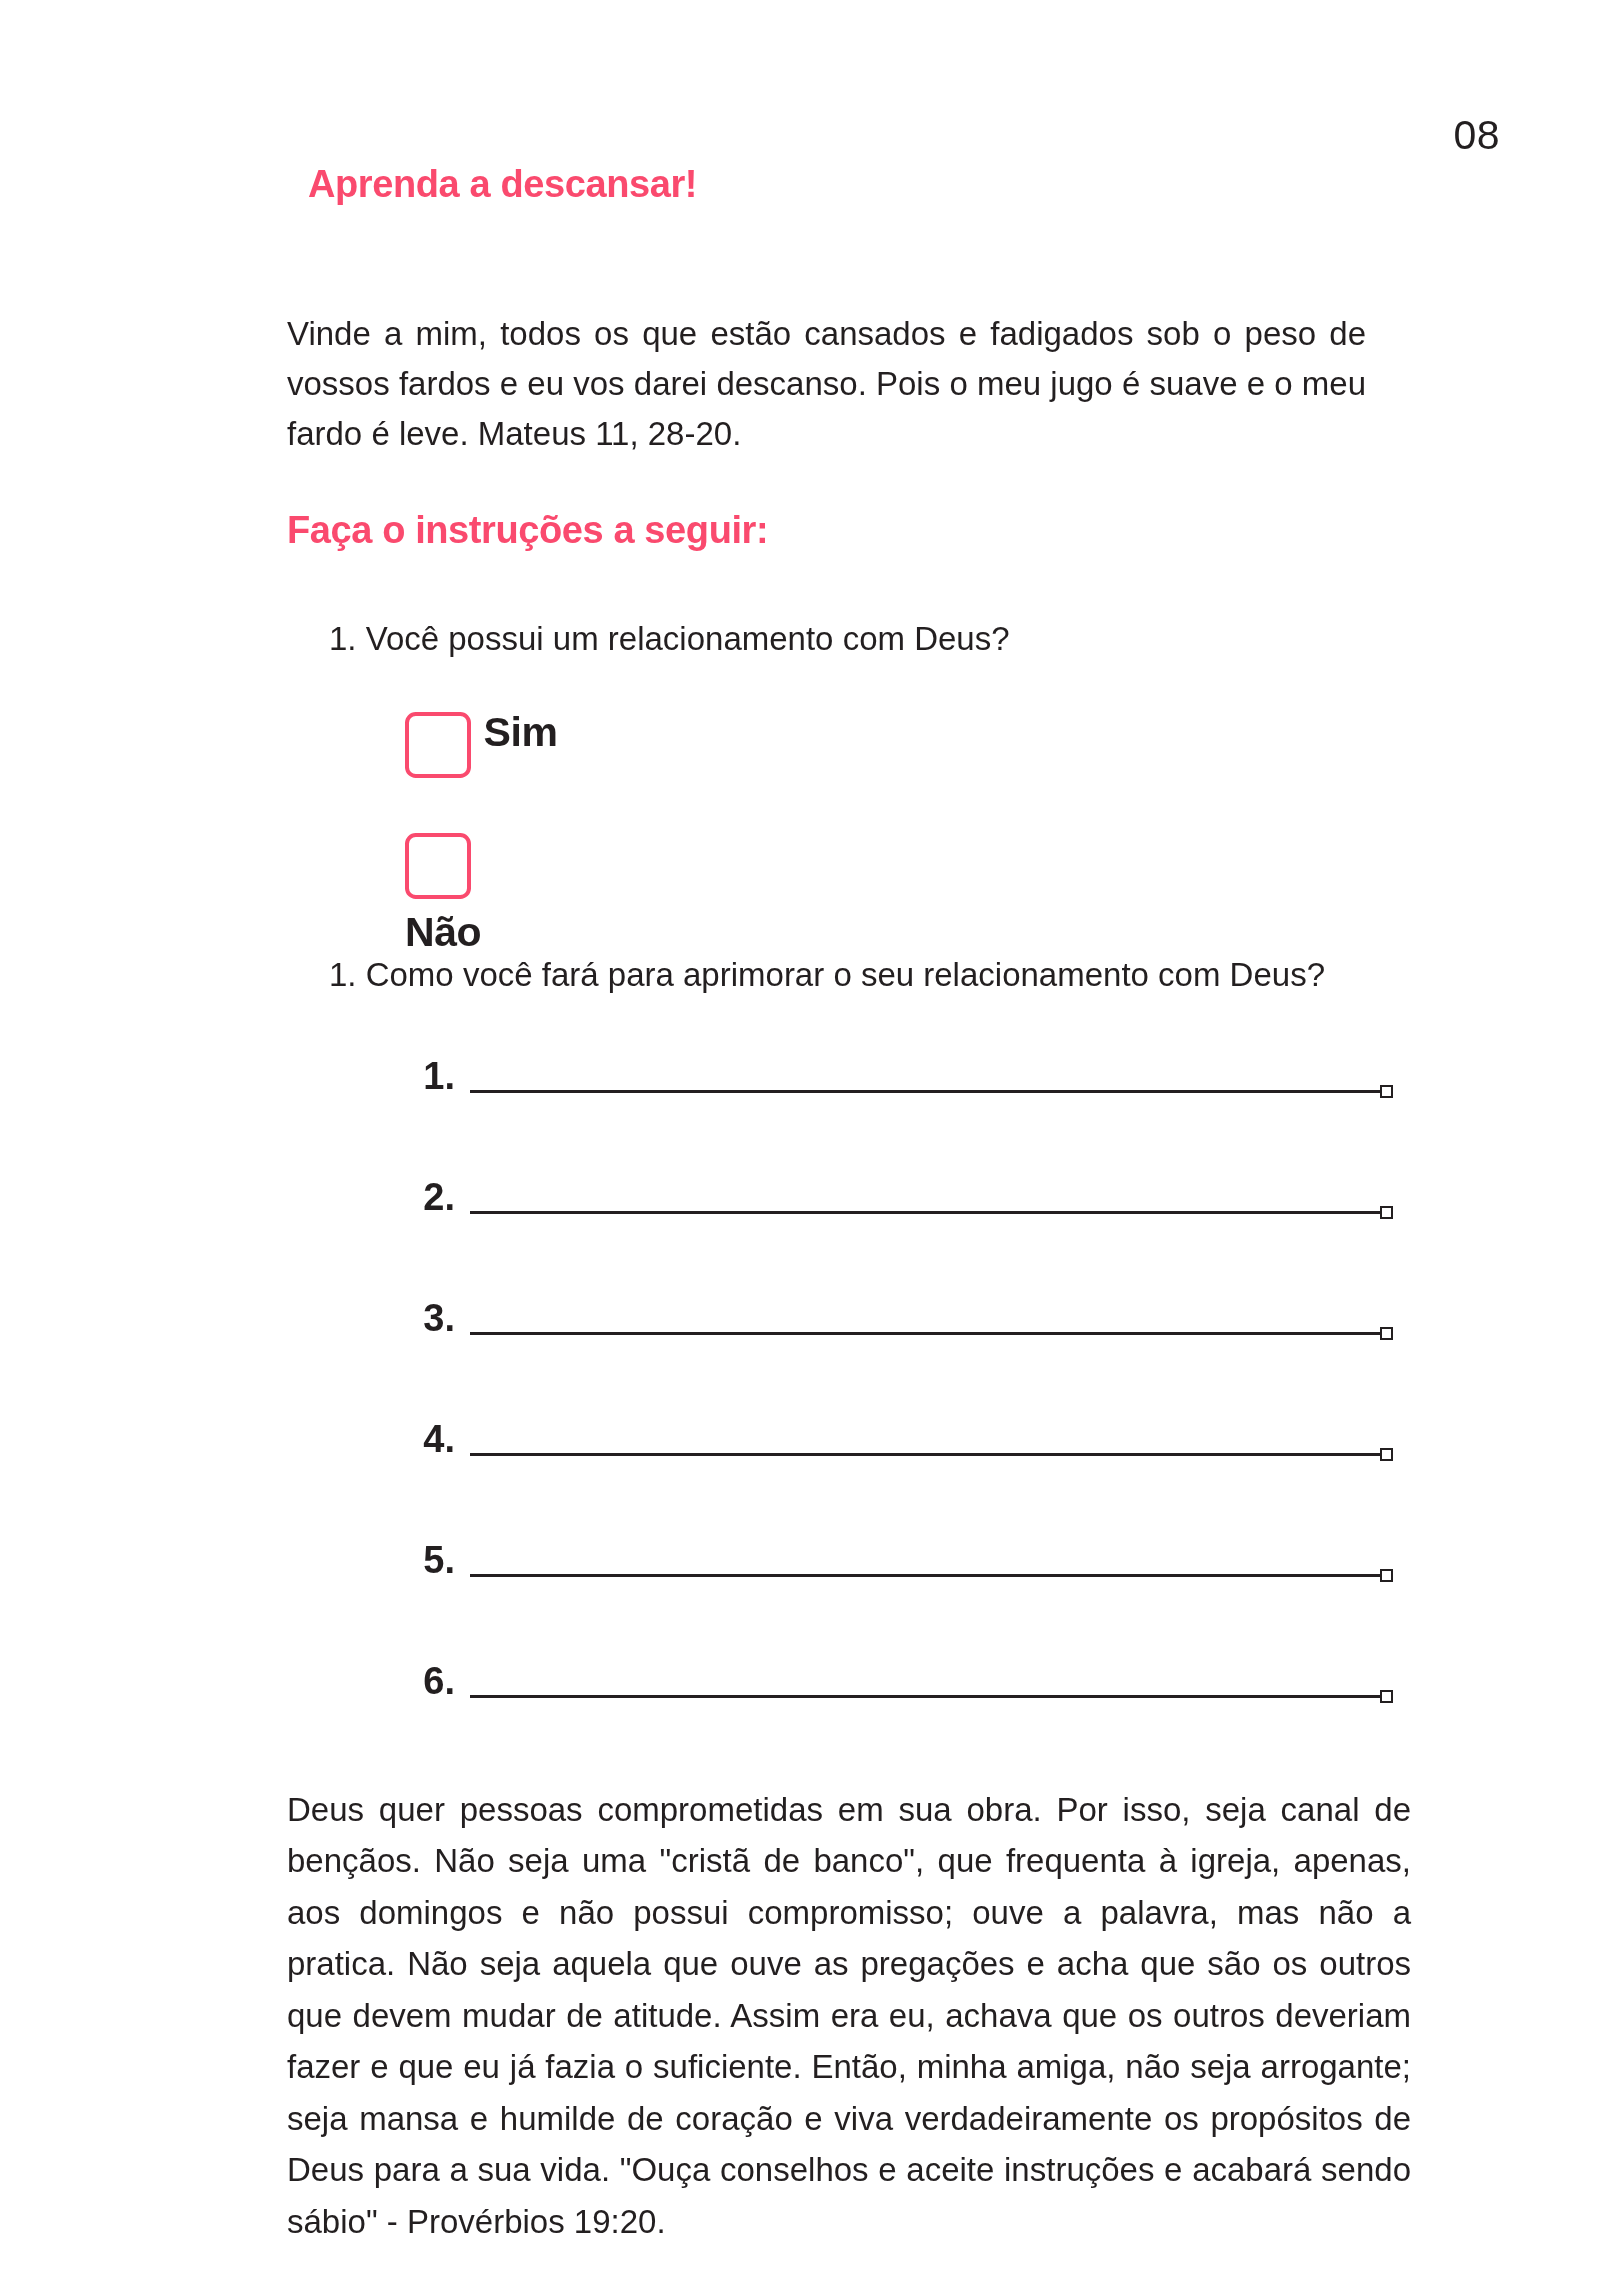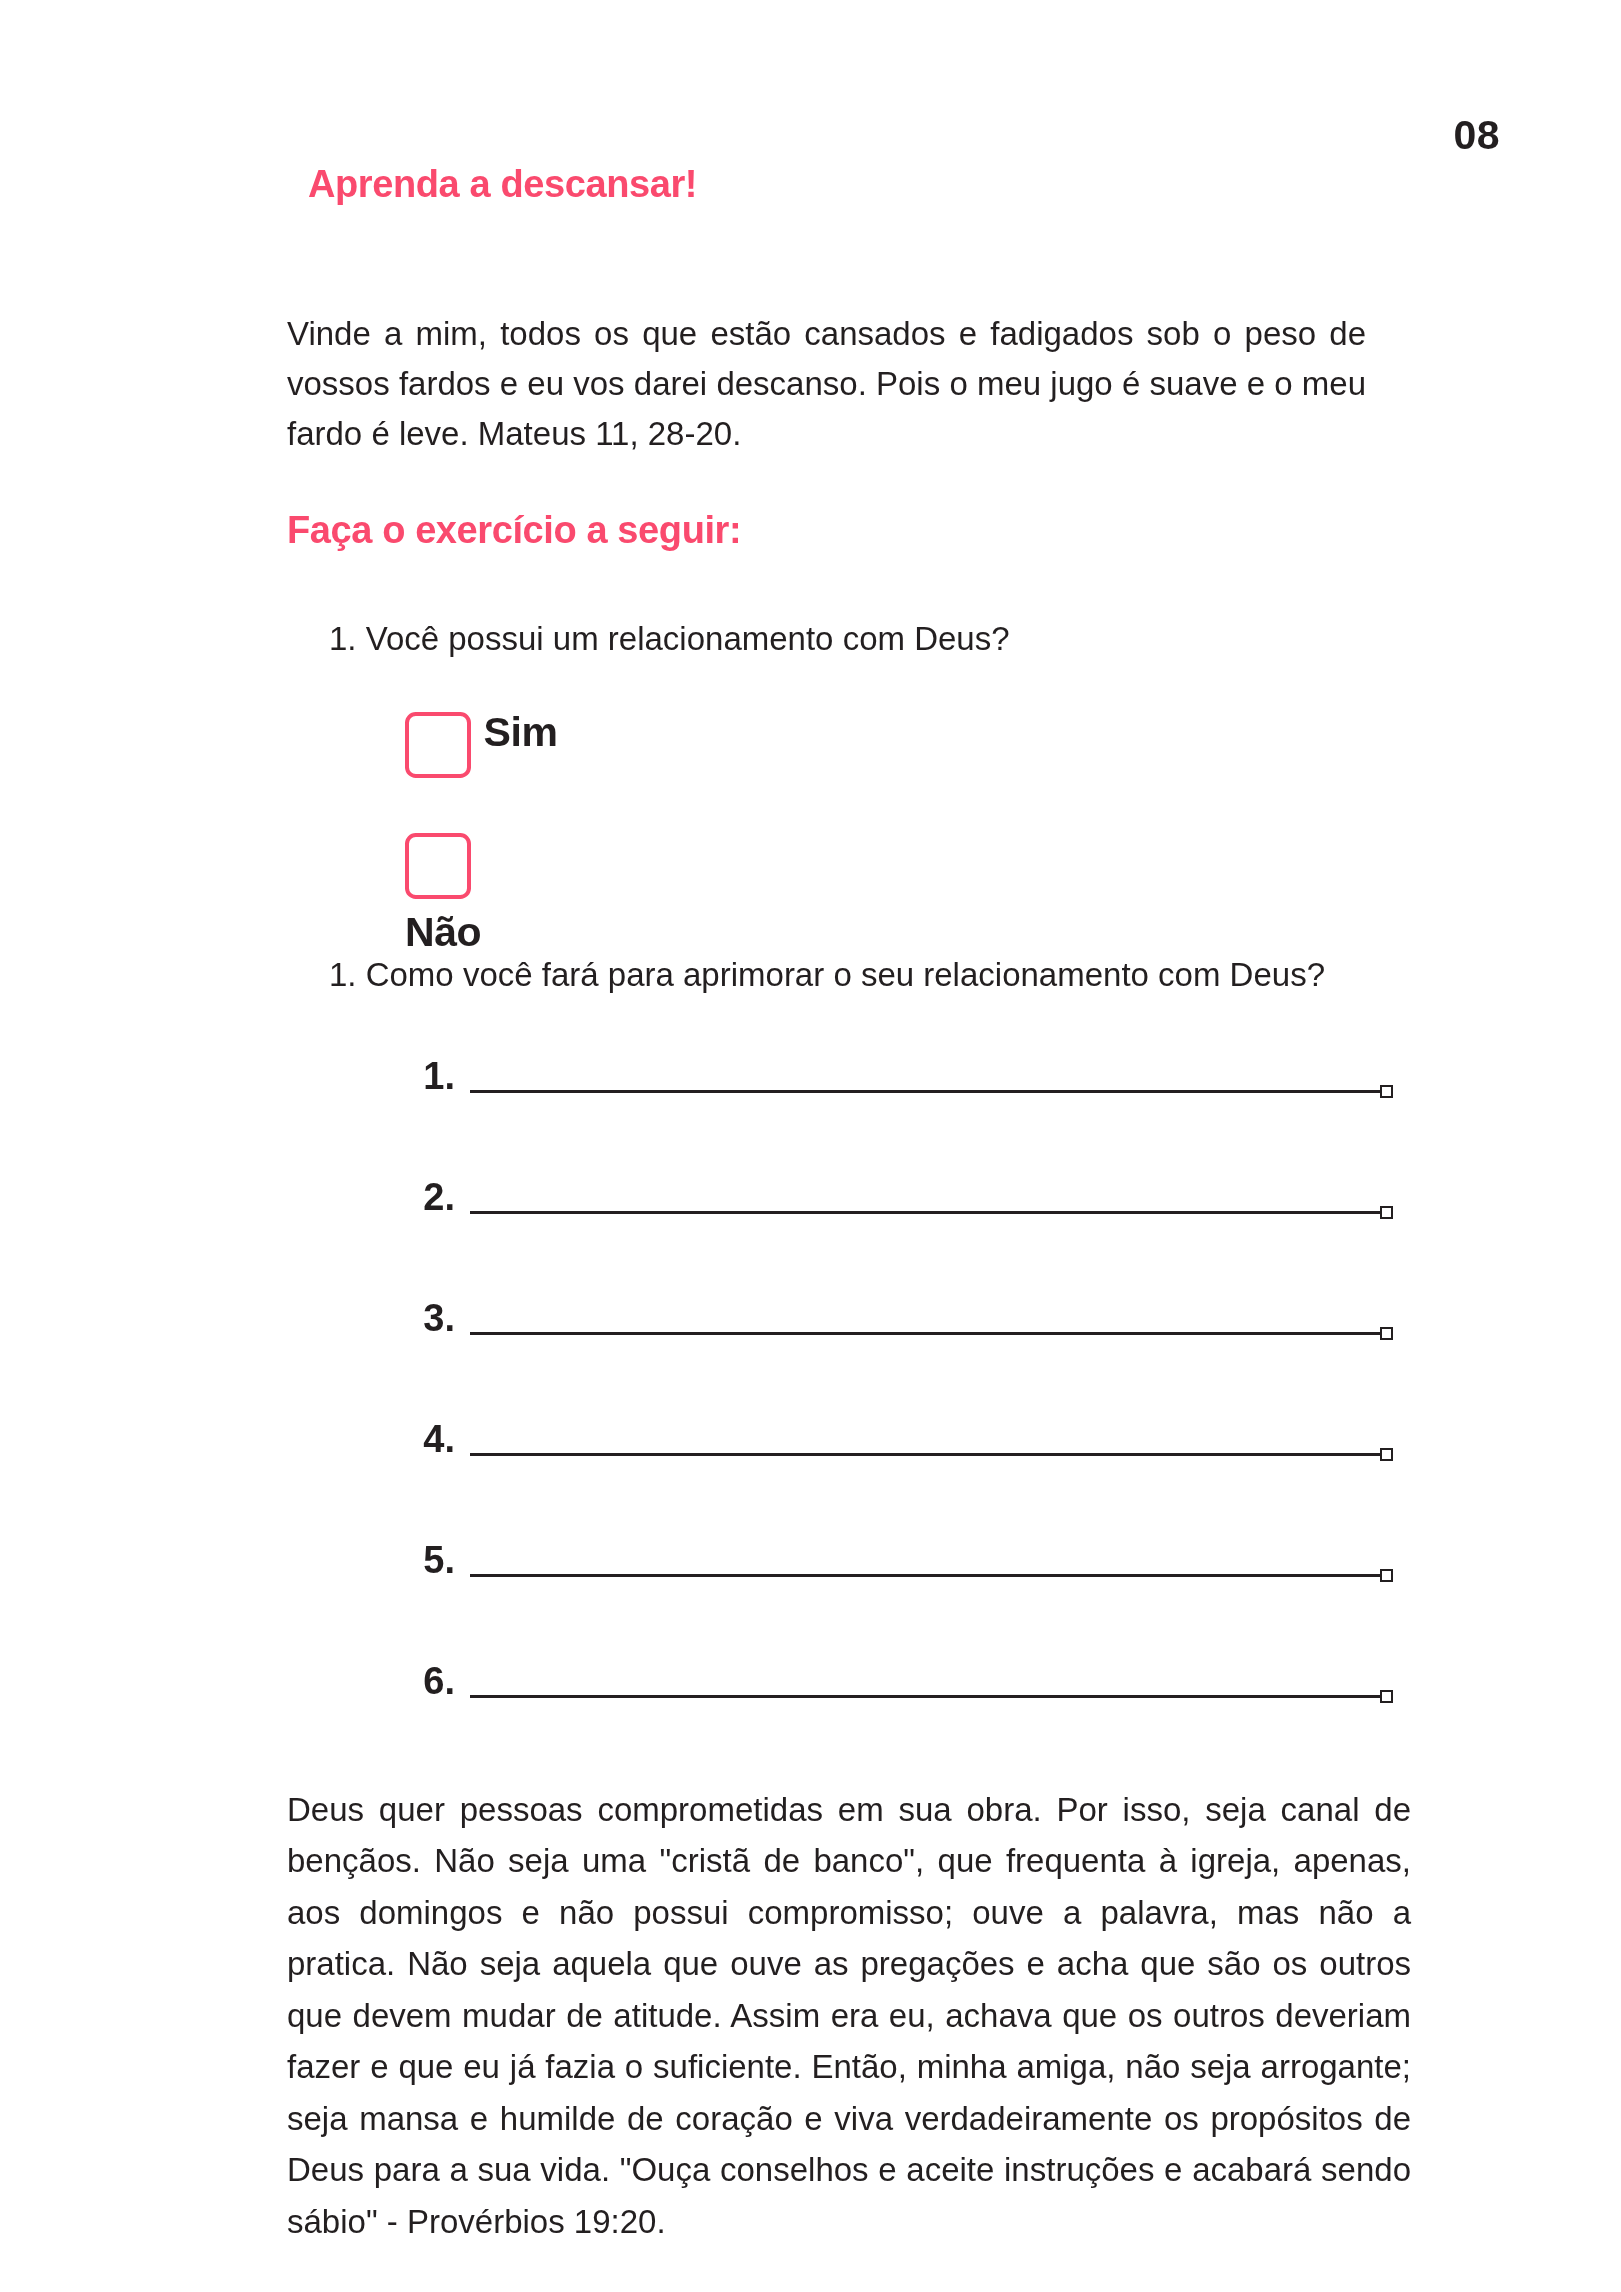--- a/index.html
+++ b/index.html
@@ -15,21 +15,21 @@
     color: #231f20;
     overflow: hidden;
   }
 
   
   .page-number {
     position: absolute;
     top: 115px;
     right: 121px;
     font-size: 41px;
-    font-weight: 700;
+    font-weight: 400;
     letter-spacing: 0.4px;
     color: #231f20;
     line-height: 1;
   }
 
   
   .heading-pink {
     position: absolute;
     left: 287px;
     font-size: 38px;
@@ -145,21 +145,21 @@
 </style>
 </head>
 <body>
 
 <div class="page-number">08</div>
 
 <div class="heading-pink" id="heading-rest">Aprenda a descansar!</div>
 
 <p class="para" id="scripture">Vinde a mim, todos os que estão cansados e fadigados sob o peso de vossos fardos e eu vos darei descanso. Pois o meu jugo é suave e o meu fardo é leve. Mateus 11, 28-20.</p>
 
-<div class="heading-pink" id="heading-exercise">Faça o exercício a seguir:</div>
+<div class="heading-pink" id="heading-exercise">Faça o instruções a seguir:</div>
 
 <div class="question" id="question-1">1. Você possui um relacionamento com Deus?</div>
 
 <div class="option-row" id="option-sim">
   <div class="checkbox"></div>
   <div class="option-label">Sim</div>
 </div>
 
 <div class="option-row" id="option-nao">
   <div class="checkbox"></div>

